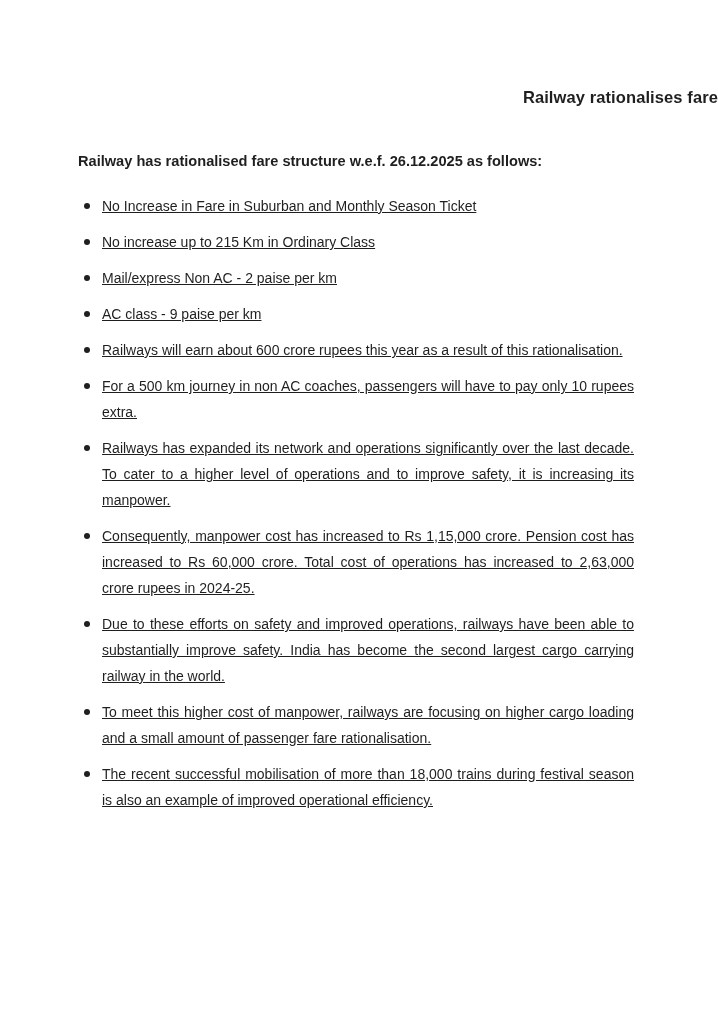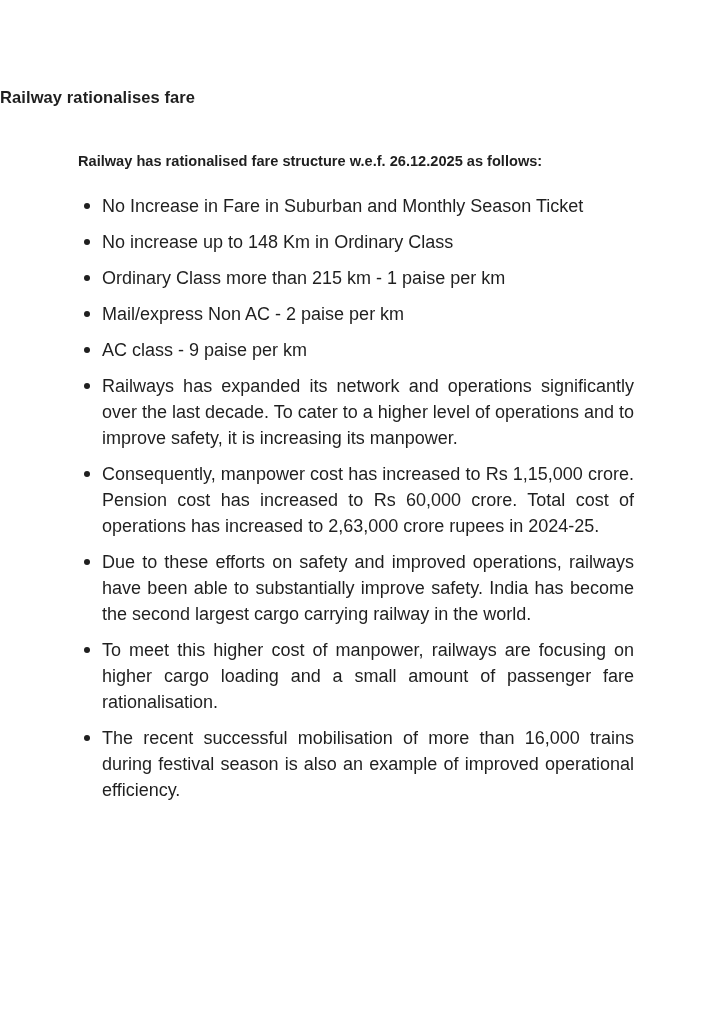--- a/index.html
+++ b/index.html
@@ -13,42 +13,43 @@
     height: 1024px;
     background: #ffffff;
     box-sizing: border-box;
     font-family: "Liberation Sans", sans-serif;
     color: #1f1f1f;
     overflow: hidden;
   }
   .doc-title {
     margin: 0;
     padding-top: 88px;
-    text-align: left;
+    text-align: right;
     font-size: 16.5px;
     font-weight: bold;
     letter-spacing: 0.1px;
   }
   .doc-intro {
     margin: 44px 88px 0 78px;
     font-size: 14.6px;
     font-weight: bold;
     line-height: 20px;
   }
   ul.bullet-list {
     list-style: none;
     margin: 22px 0 0 0;
     padding: 0 84px 0 84px;
   }
   ul.bullet-list li {
     display: flex;
     align-items: flex-start;
     margin: 0 0 10px 0;
-    font-size: 18px;
+    font-size: 14px;
     line-height: 26px;
+    text-decoration: underline;
   }
   .bullet-dot {
     flex: none;
     width: 6px;
     height: 6px;
     border-radius: 50%;
     background: #1f1f1f;
     margin: 10px 12px 0 0;
   }
   .bullet-text {
@@ -66,39 +67,43 @@
 
   <ul class="bullet-list">
 
       <li>
         <span class="bullet-dot"></span>
         <span class="bullet-text">No Increase in Fare in Suburban and Monthly Season Ticket</span>
       </li>
 
       <li>
         <span class="bullet-dot"></span>
-        <span class="bullet-text">No increase up to 148 Km in Ordinary Class</span>
+        <span class="bullet-text">No increase up to 215 Km in Ordinary Class</span>
       </li>
 
-      <li>
-        <span class="bullet-dot"></span>
-        <span class="bullet-text">Ordinary Class more than 215 km - 1 paise per km</span>
-      </li>
 
       <li>
         <span class="bullet-dot"></span>
         <span class="bullet-text">Mail/express Non AC - 2 paise per km</span>
       </li>
 
       <li>
         <span class="bullet-dot"></span>
         <span class="bullet-text">AC class - 9 paise per km</span>
       </li>
 
+      <li>
+        <span class="bullet-dot"></span>
+        <span class="bullet-text">Railways will earn about 600 crore rupees this year as a result of this rationalisation.</span>
+      </li>
 
+      <li>
+        <span class="bullet-dot"></span>
+        <span class="bullet-text">For a 500 km journey in non AC coaches, passengers will have to pay only 10 rupees extra.</span>
+      </li>
 
       <li>
         <span class="bullet-dot"></span>
         <span class="bullet-text">Railways has expanded its network and operations significantly over the last decade.  To cater to a higher level of operations and to improve safety, it is increasing its manpower.</span>
       </li>
 
       <li>
         <span class="bullet-dot"></span>
         <span class="bullet-text">Consequently, manpower cost has increased to Rs 1,15,000 crore. Pension cost has increased to Rs 60,000 crore. Total cost of operations has increased to 2,63,000 crore rupees in 2024-25.</span>
       </li>
@@ -108,17 +113,17 @@
         <span class="bullet-text">Due to these efforts on safety and improved operations, railways have been able to substantially improve safety.  India has become the second largest cargo carrying railway in the world.</span>
       </li>
 
       <li>
         <span class="bullet-dot"></span>
         <span class="bullet-text">To meet this higher cost of manpower, railways are focusing on higher cargo loading and a small amount of passenger fare rationalisation.</span>
       </li>
 
       <li>
         <span class="bullet-dot"></span>
-        <span class="bullet-text">The recent successful mobilisation of more than 16,000 trains during festival season is also an example of improved operational efficiency.</span>
+        <span class="bullet-text">The recent successful mobilisation of more than 18,000 trains during festival season is also an example of improved operational efficiency.</span>
       </li>
 
     </ul>
 </div>
 
 </body></html>

